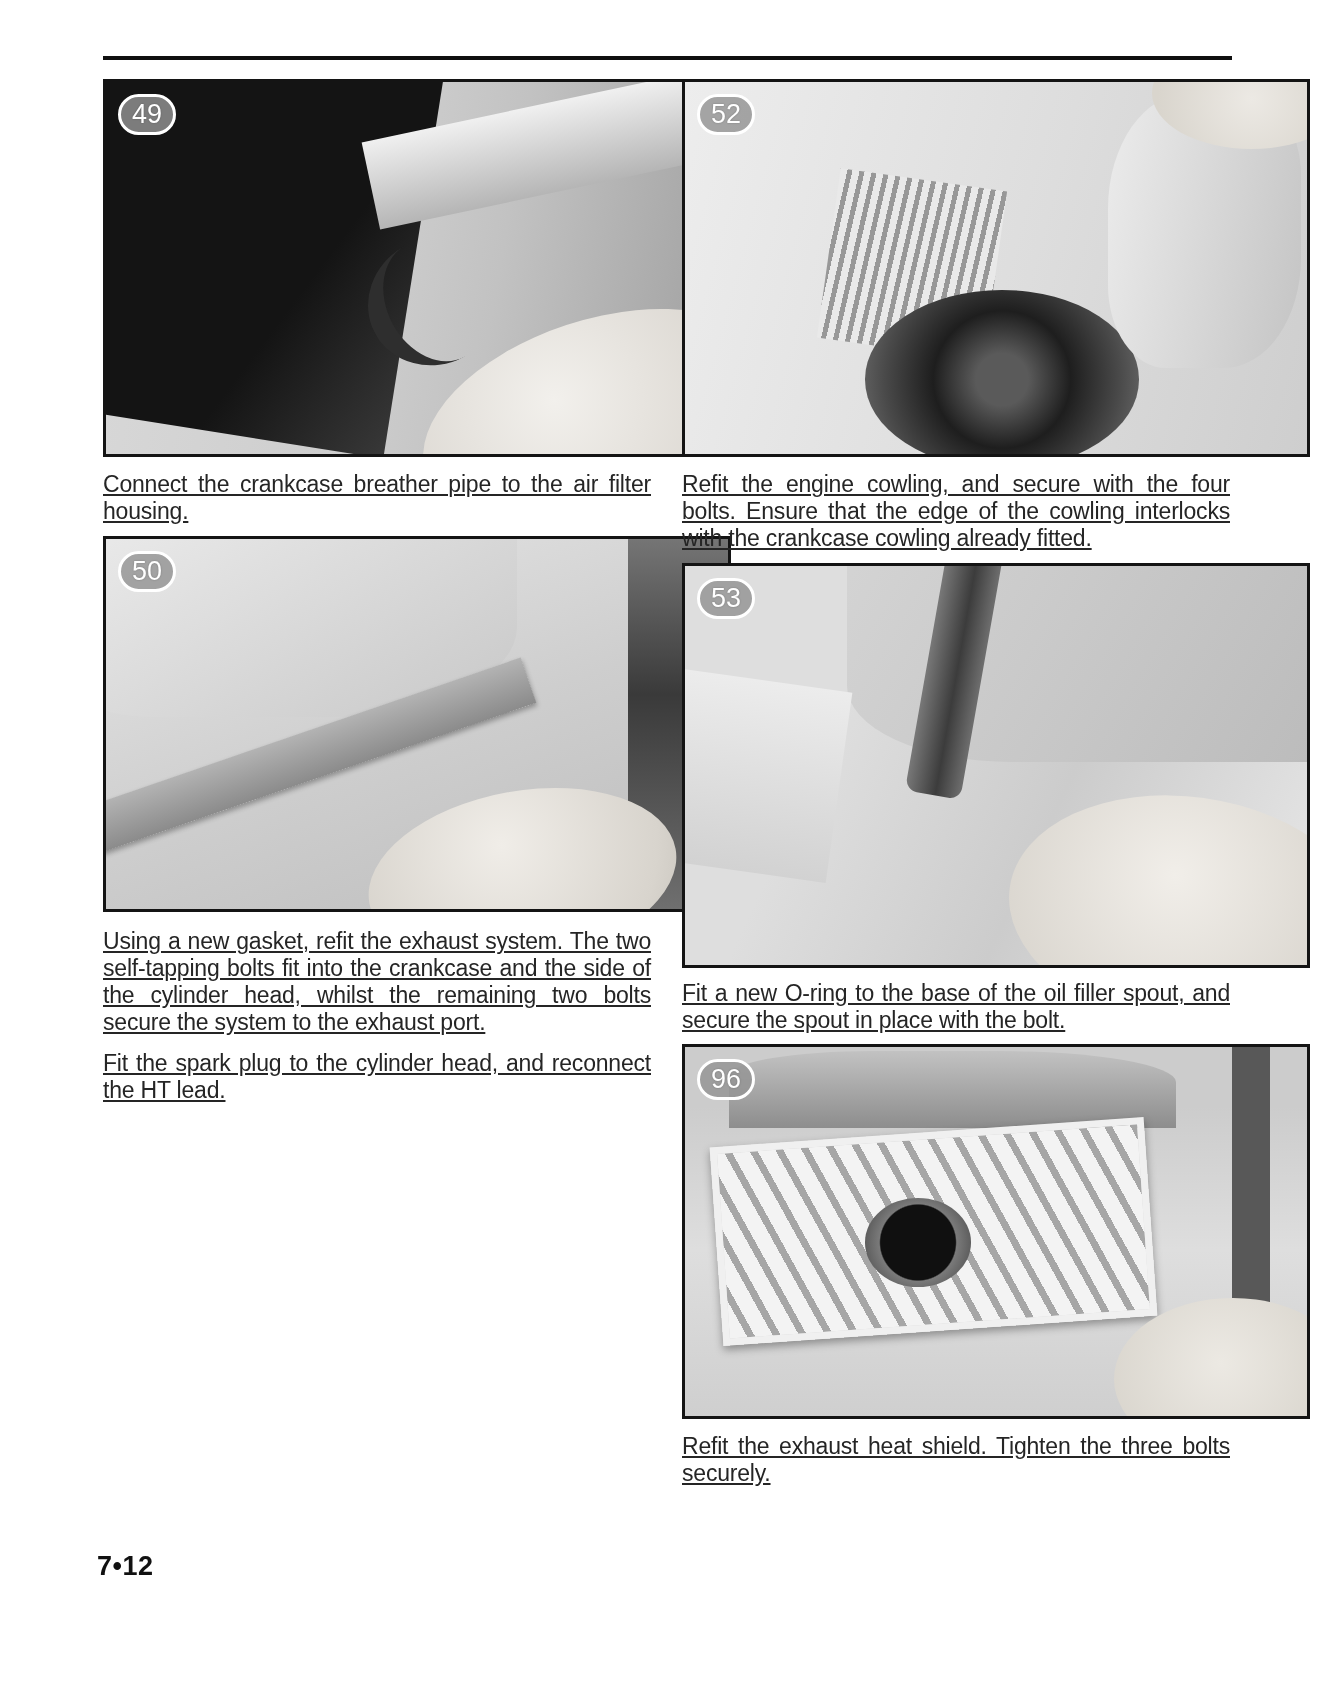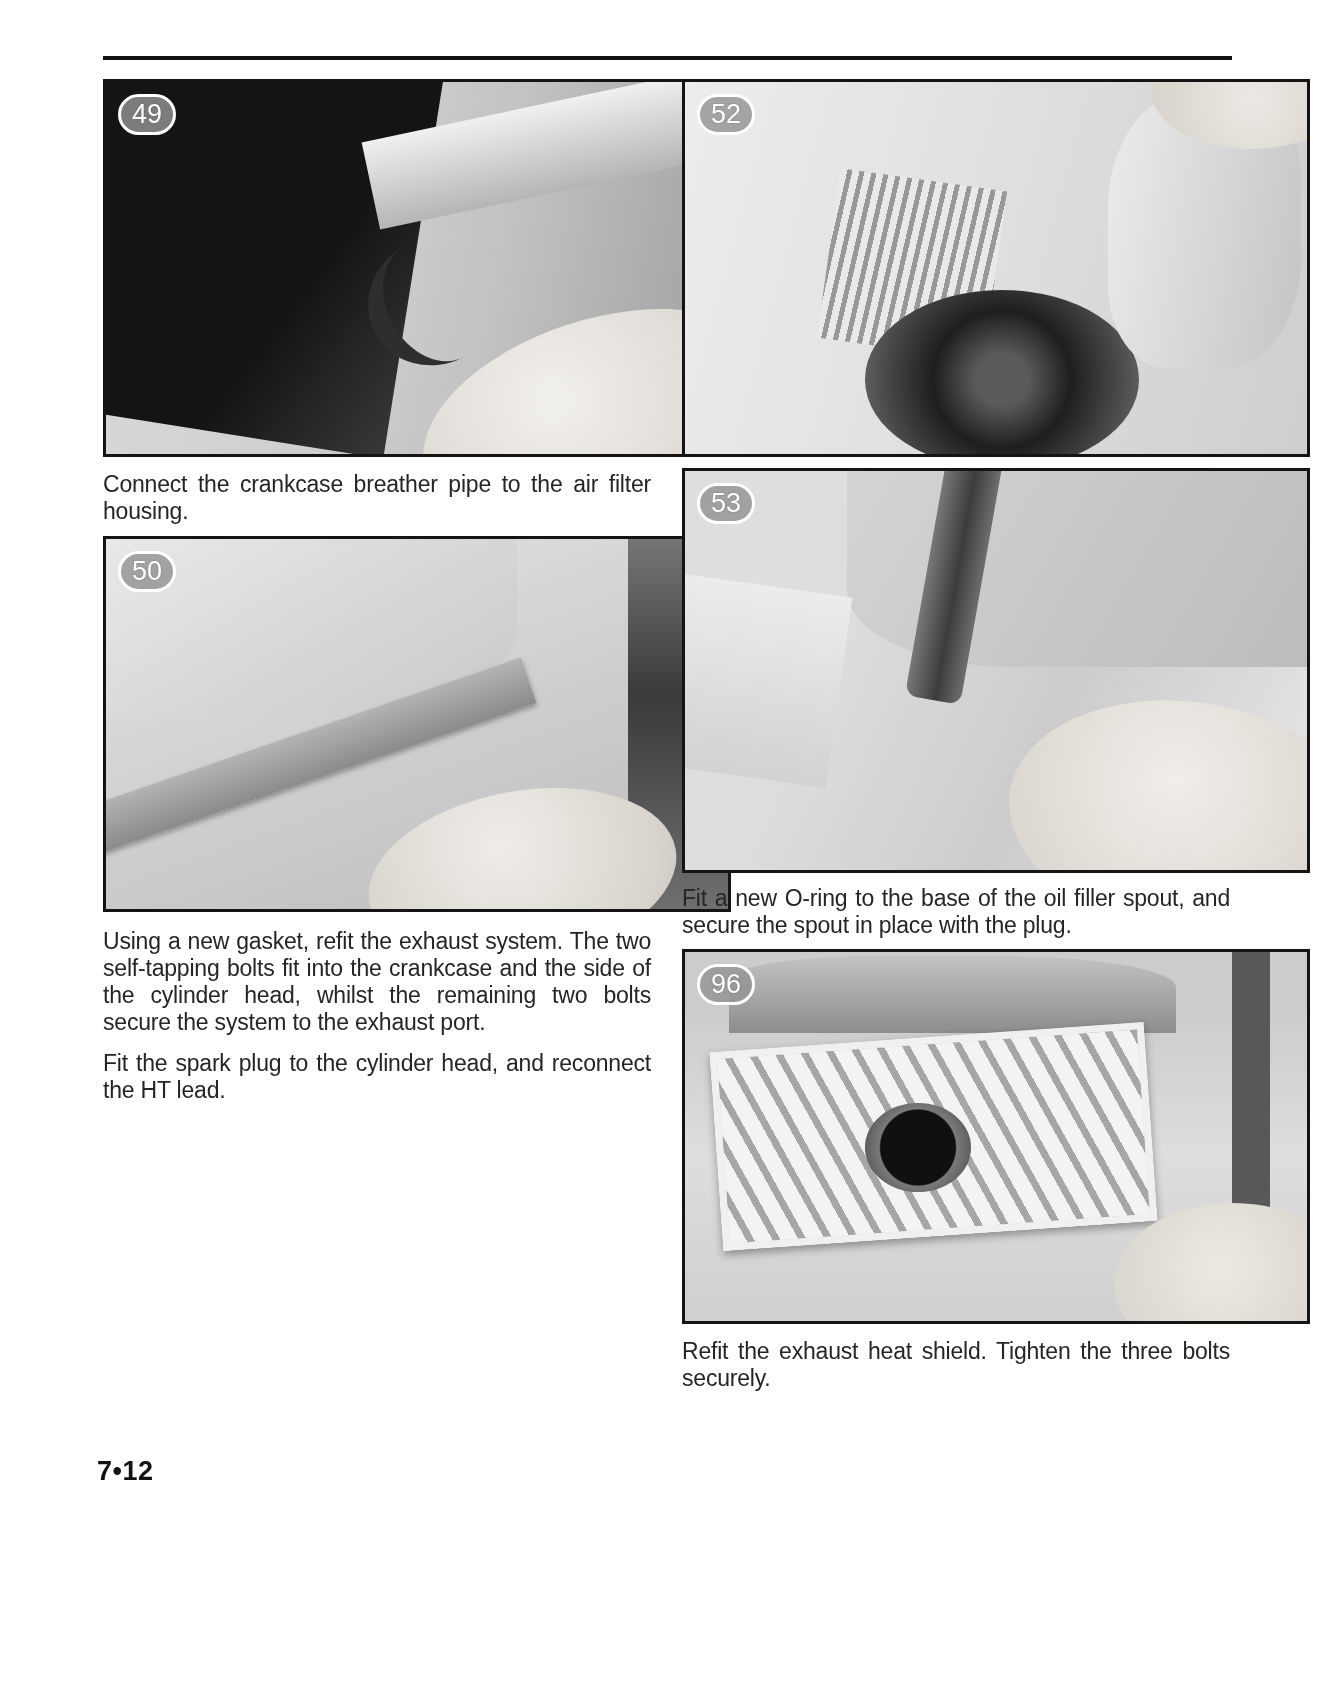--- a/index.html
+++ b/index.html
@@ -35,21 +35,21 @@
     width:58px; height:41px; border-radius:21px;
     background:rgba(148,148,148,.82);
     border:3px solid #ffffff;
     color:#ffffff; font-size:27px; font-weight:400;
     display:flex; align-items:center; justify-content:center;
     text-shadow:0 0 2px rgba(0,0,0,.25);
   }
 
   figcaption {
     font-size:23px; line-height:27px; color:#252525;
-    text-align:justify; letter-spacing:-0.2px;
+    text-align:justify; letter-spacing:-0.2px;text-decoration:underline;
   }
 
   
   .p49 { height:378px; }
   .cap49 { margin-top:14px; }
   .p50 { height:376px; margin-top:11px; }
   .cap50 { margin-top:16px; }
   .p51 { height:373px; margin-top:8px; }
   .cap51 { margin-top:14px; }
   .p52 { height:378px; }
@@ -180,31 +180,32 @@
     <div class="col">
 
       <figure>
         <div class="photo p52">
           <span class="art a1"></span>
           <span class="art a2"></span>
           <span class="art a3"></span>
           <span class="art a4"></span>
           <span class="badge">52</span>
         </div>
+        <figcaption class="cap52">Refit the engine cowling, and secure with the four bolts. Ensure that the edge of the cowling interlocks with the crankcase cowling already fitted.</figcaption>
       </figure>
 
       <figure>
         <div class="photo p53">
           <span class="art a1"></span>
           <span class="art a2"></span>
           <span class="art a3"></span>
           <span class="art a4"></span>
           <span class="badge">53</span>
         </div>
-        <figcaption class="cap53">Fit a new O-ring to the base of the oil filler spout, and secure the spout in place with the plug.</figcaption>
+        <figcaption class="cap53">Fit a new O-ring to the base of the oil filler spout, and secure the spout in place with the bolt.</figcaption>
       </figure>
 
       <figure>
         <div class="photo p54">
           <span class="art a1"></span>
           <span class="art a2"></span>
           <span class="art a3"></span>
           <span class="art a4"></span>
           <span class="art a5"></span>
           <span class="badge">96</span>

